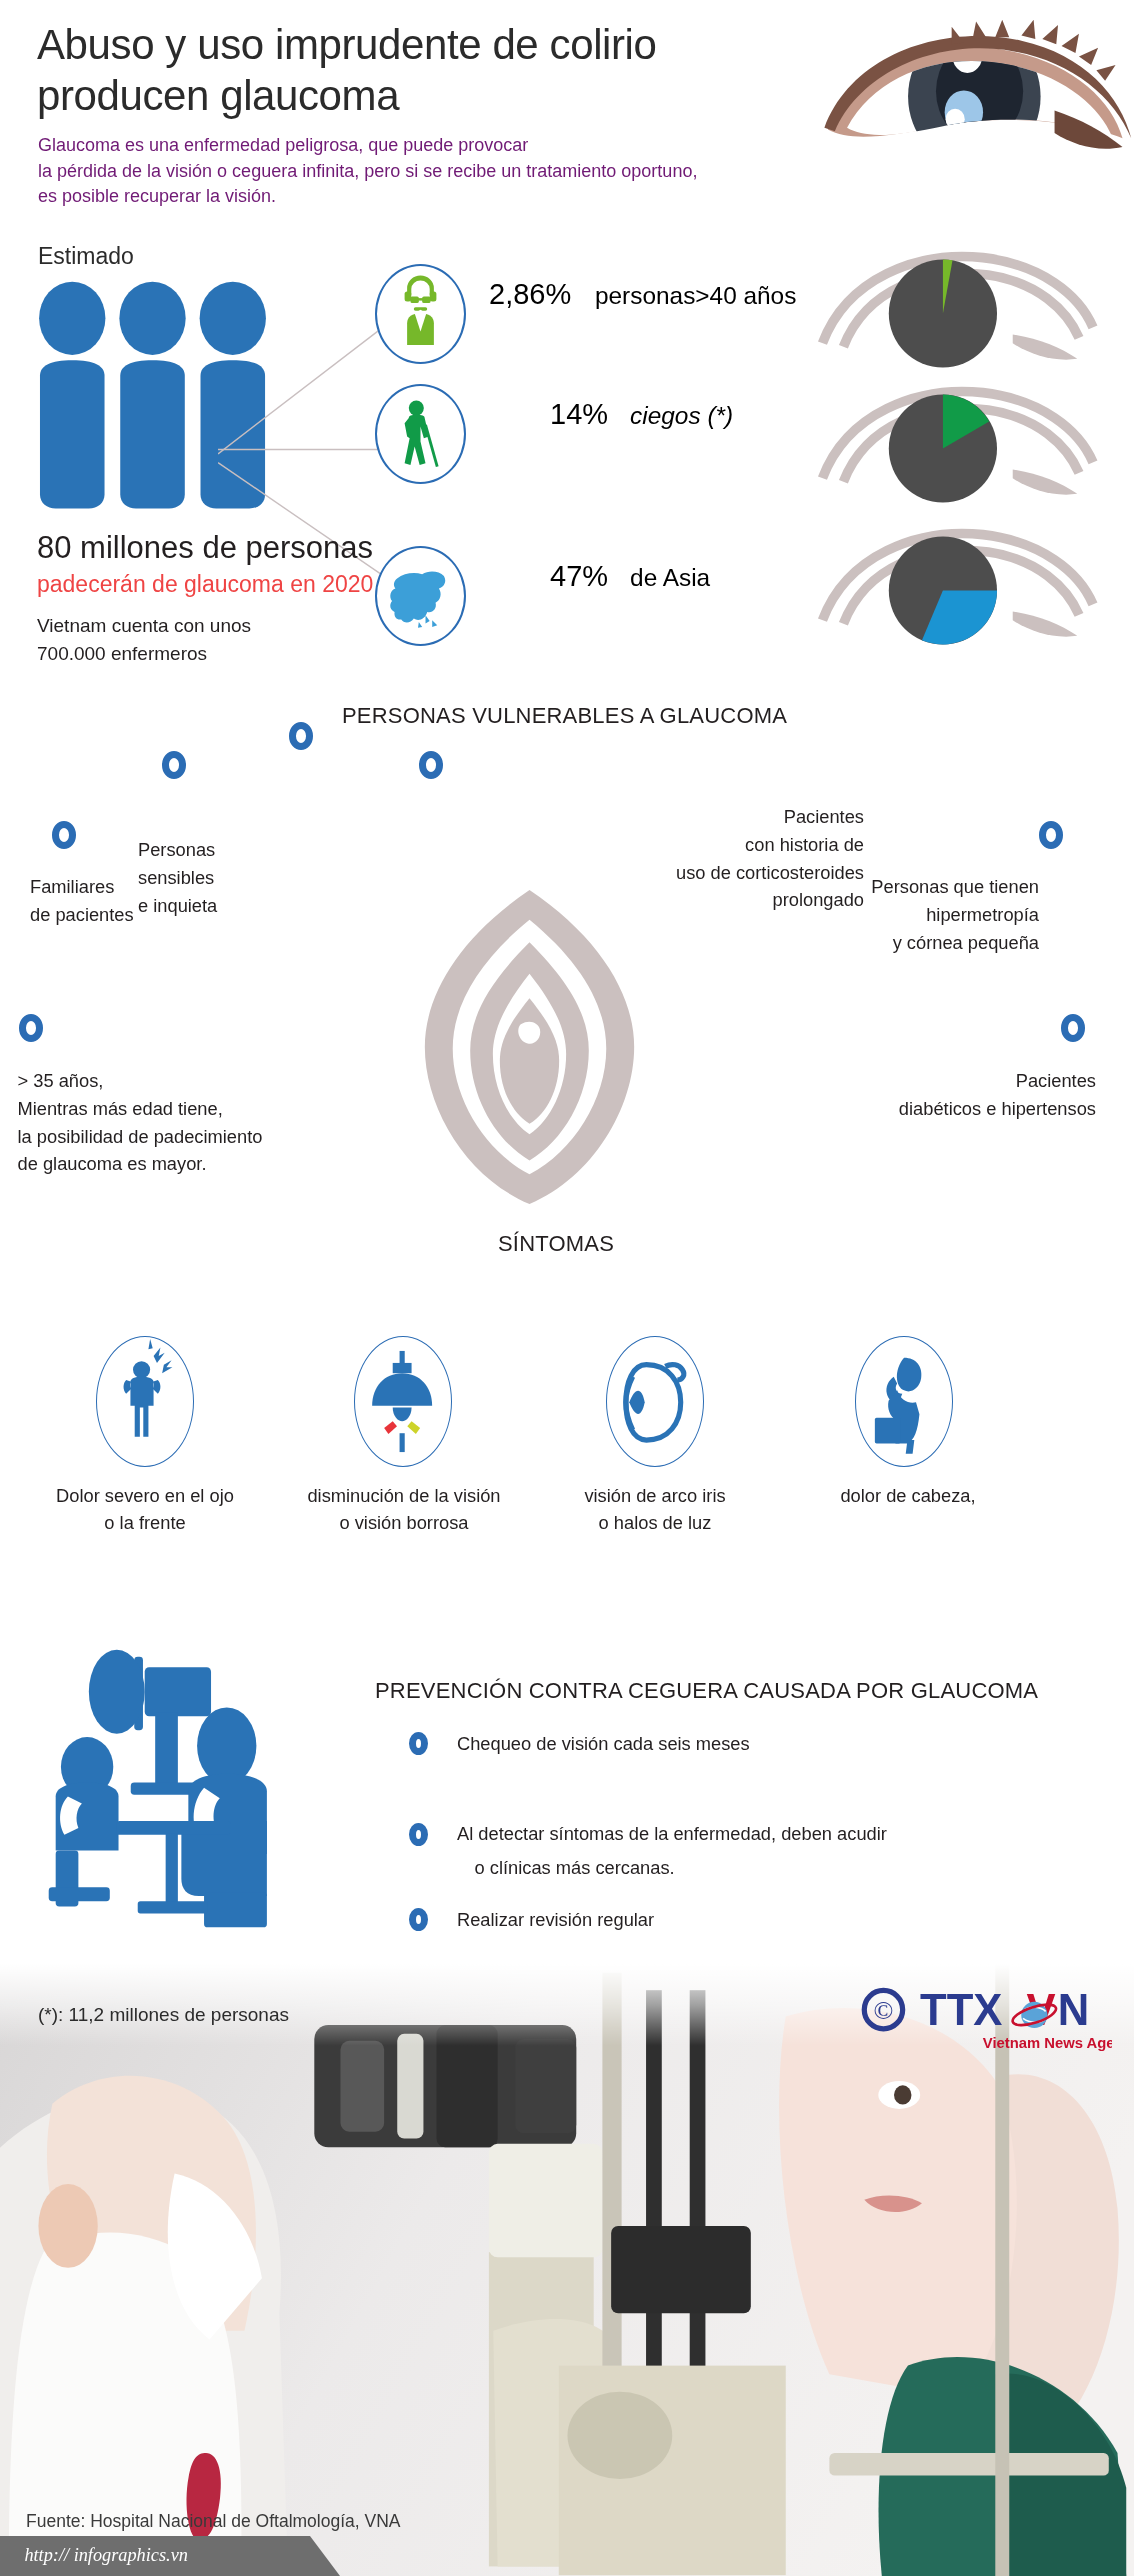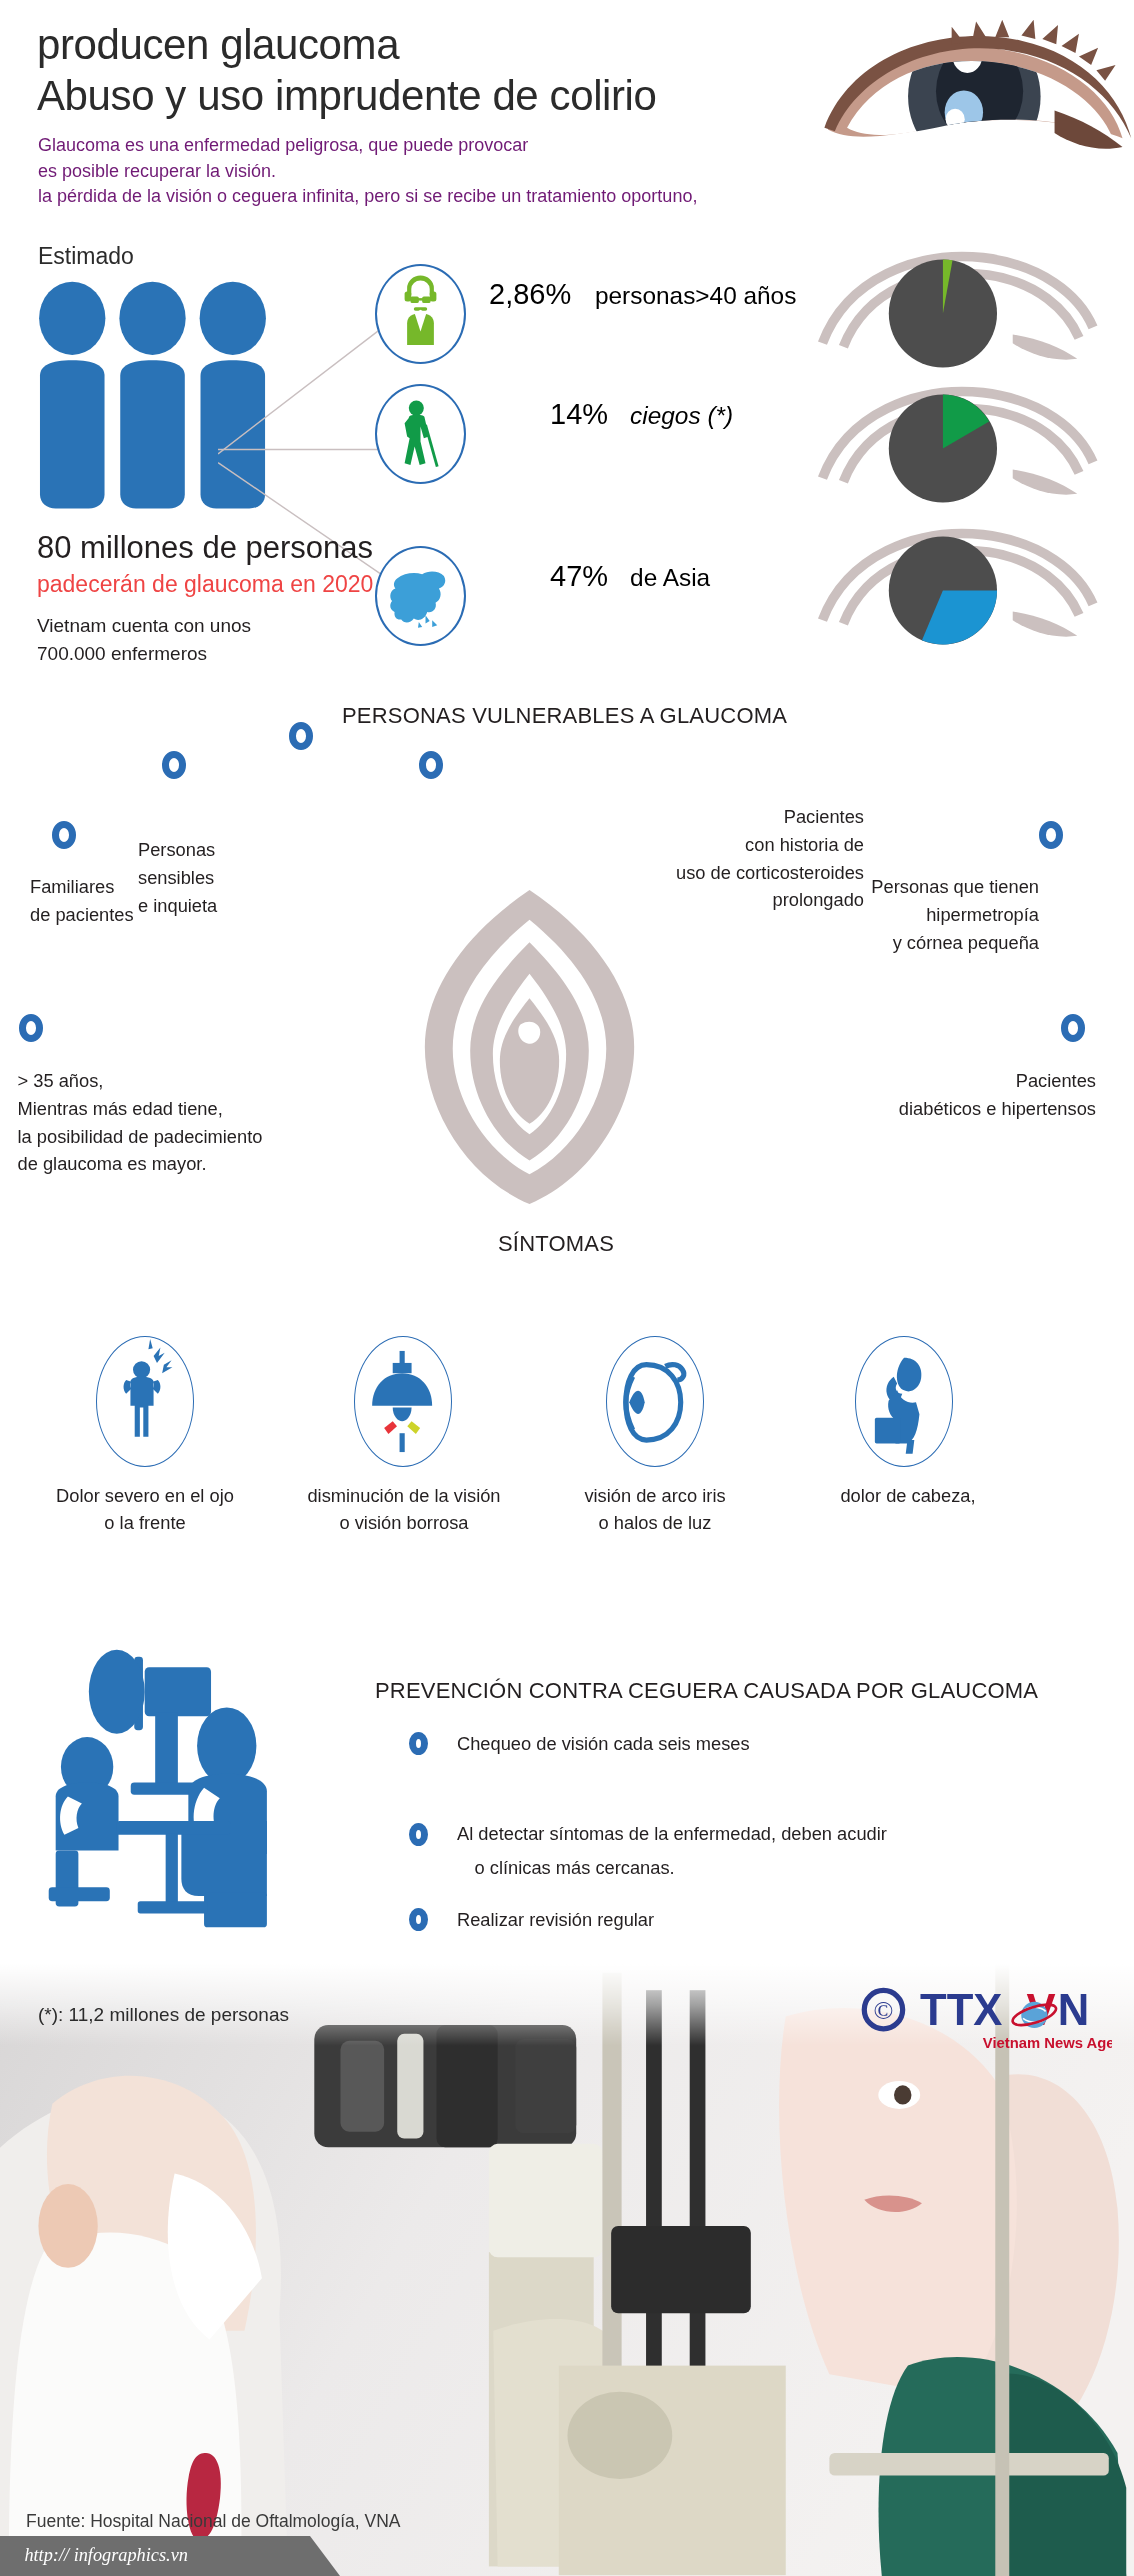--- a/index.html
+++ b/index.html
@@ -171,28 +171,28 @@
     z-index: 40;
     font-family: "Liberation Serif", serif;
   }
 </style>
 </head>
 <body>
 
 <div id="page">
 
   <div class="title">
+    <div>Abuso y uso imprudente de colirio</div>
     <div>producen glaucoma</div>
-    <div>Abuso y uso imprudente de colirio</div>
   </div>
 
   <div class="intro">
     <div>Glaucoma es una enfermedad peligrosa, que puede provocar</div>
+    <div>la pérdida de la visión o ceguera infinita, pero si se recibe un tratamiento oportuno,</div>
     <div>es posible recuperar la visión.</div>
-    <div>la pérdida de la visión o ceguera infinita, pero si se recibe un tratamiento oportuno,</div>
   </div>
 
   <div class="estimado">Estimado</div>
 
   <div class="hero-eye">
     <svg viewBox="0 0 390 215" width="340" height="188">
       <path d="M40,130 C70,55 160,22 250,40 C320,54 366,96 378,140 C330,120 240,112 170,126 C110,138 66,144 40,130 Z" fill="#c59a8a"></path>
       <path d="M62,128 C96,64 175,40 250,56 C312,69 352,104 366,138 C318,118 236,112 172,126 C116,138 82,140 62,128 Z" fill="#ffffff"></path>
       <clipPath id="eyeclip">
         <path d="M62,128 C96,64 175,40 250,56 C312,69 352,104 366,138 C318,118 236,112 172,126 C116,138 82,140 62,128 Z"></path>

